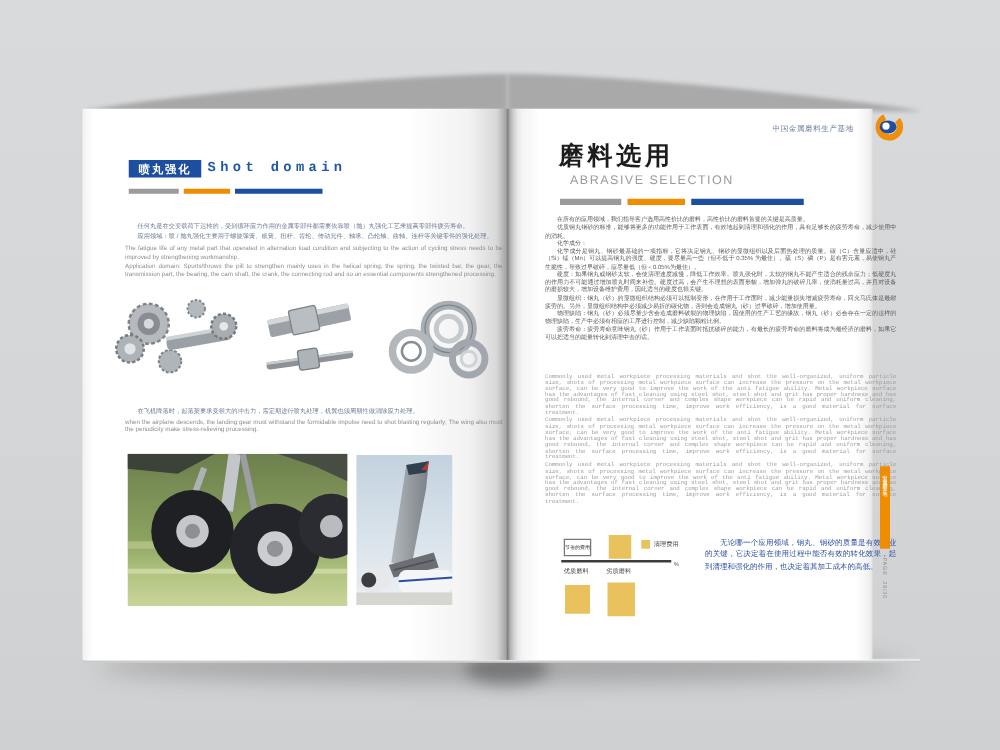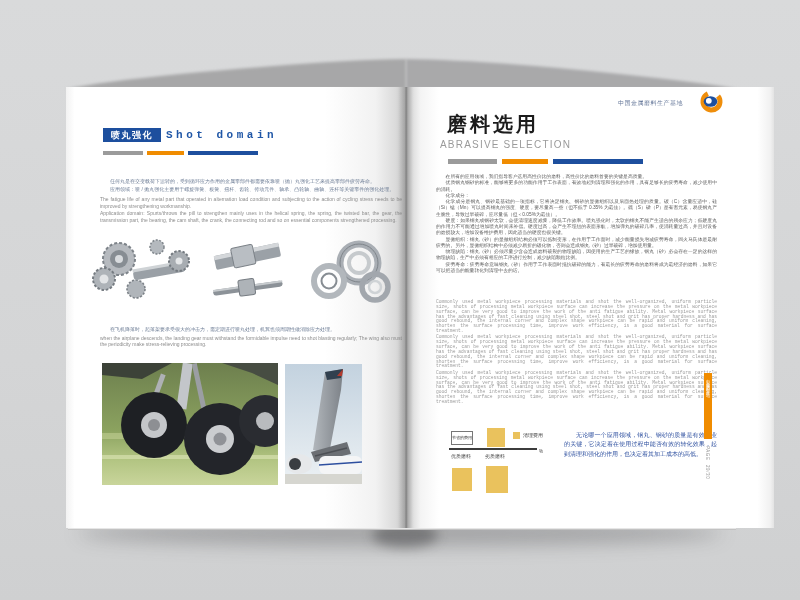--- a/index.html
+++ b/index.html
@@ -7,21 +7,21 @@
   body { font-family:"Liberation Sans", sans-serif; }
   .stage { position:relative; width:800px; height:600px; background:linear-gradient(180deg,#d9dadb 0%,#d4d5d6 60%,#cfd0d1 100%); overflow:hidden; }
   .wings { position:absolute; left:0; top:0; z-index:1; }
   .shadow-main { position:absolute; left:78px; top:520px; width:644px; height:26px; background:rgba(60,60,62,.30); border-radius:50%; filter:blur(9px); z-index:1; }
   .shadow-spine { position:absolute; left:372px; top:522px; width:66px; height:26px; background:rgba(40,40,42,.38); border-radius:50%; filter:blur(6px); z-index:1; }
   .page-under { position:absolute; left:68px; top:527px; width:668px; height:3px; background:#e6e6e6; border-bottom:1px solid #c2c2c2; z-index:2; }
 
   .page { position:absolute; top:87px; height:441px; z-index:3; }
   .page-left { left:66px; width:340px;
     background:linear-gradient(to right,#f2f2f2 0%,#ffffff 2.5%,#ffffff 76%,#f2f2f2 91%,#dadada 97%,#bdbdbd 100%); }
-  .page-right { left:406px; width:368px;
+  .page-right { left:406px; width:292px;
     background:linear-gradient(to right,#b3b3b3 0%,#dedede 1.8%,#f4f4f4 4%,#ffffff 9%,#ffffff 95.5%,#f1f1f1 99%,#e3e3e3 100%); }
   .spine-crease { position:absolute; left:398px; top:87px; width:16px; height:441px; z-index:4; pointer-events:none;
     background:linear-gradient(to right,rgba(0,0,0,0) 0%,rgba(0,0,0,.14) 42%,rgba(0,0,0,.30) 50%,rgba(0,0,0,.10) 62%,rgba(0,0,0,0) 100%); }
 
   .abs { position:absolute; }
 
   
   .lp-title-box { left:37px; top:41px; width:58px; height:14px; background:#1d4f9e; color:#fff;
     font-size:9px; font-weight:bold; letter-spacing:1.5px; text-align:center; line-height:14px; }
   .lp-title-en { left:100px; top:42px; color:#2057a7; font-family:"Liberation Mono", monospace;
@@ -36,21 +36,21 @@
   .lp-en p { margin-bottom:1px; }
   .lp-products { left:25px; top:150px; width:302px; height:70px; display:flex; justify-content:space-between; align-items:center; }
   .lp-caption-cn { left:34px; top:239px; width:302px; color:#6b7b94; font-size:5px; line-height:7px; text-indent:2em; }
   .lp-caption-en { left:34px; top:248px; width:302px; color:#8d8d8d; font-size:5px; line-height:6.4px; text-align:justify; }
   .photo { overflow:hidden; }
 
   
   .rp-brand-text { left:212px; top:12px; color:#66789a; font-size:6px; letter-spacing:.5px; white-space:nowrap; }
   .rp-title-cn { left:41px; top:24px; color:#1c1c1c; font-family:"Liberation Serif", serif;
     font-size:20px; font-weight:600; letter-spacing:3px; white-space:nowrap; }
-  .rp-title-en { left:34px; top:52px; color:#9a9a9a; font-size:10px; letter-spacing:1.2px; white-space:nowrap; }
+  .rp-title-en { left:50px; top:52px; color:#9a9a9a; font-size:10px; letter-spacing:1.2px; white-space:nowrap; }
   .rbar { height:5px; top:72px; }
   .rp-cn { left:30px; top:87px; width:281px; color:#5c5c5c; font-size:4.8px; line-height:6.25px; text-align:justify; }
   .rp-cn p { text-indent:2em; }
   .rp-en { left:30px; top:213px; width:281px; color:#9c9c9c; font-family:"Liberation Mono", monospace;
     font-size:4.6px; line-height:4.85px; text-align:justify; }
   .rp-en p { margin-bottom:1.5px; }
 
   .chart-box { left:45px; top:344px; width:22px; height:14px; background:#fff; border:1px solid #777;
     color:#333; font-size:4px; line-height:12px; text-align:center; white-space:nowrap; overflow:hidden; }
   .sq { background:#eac25d; }

